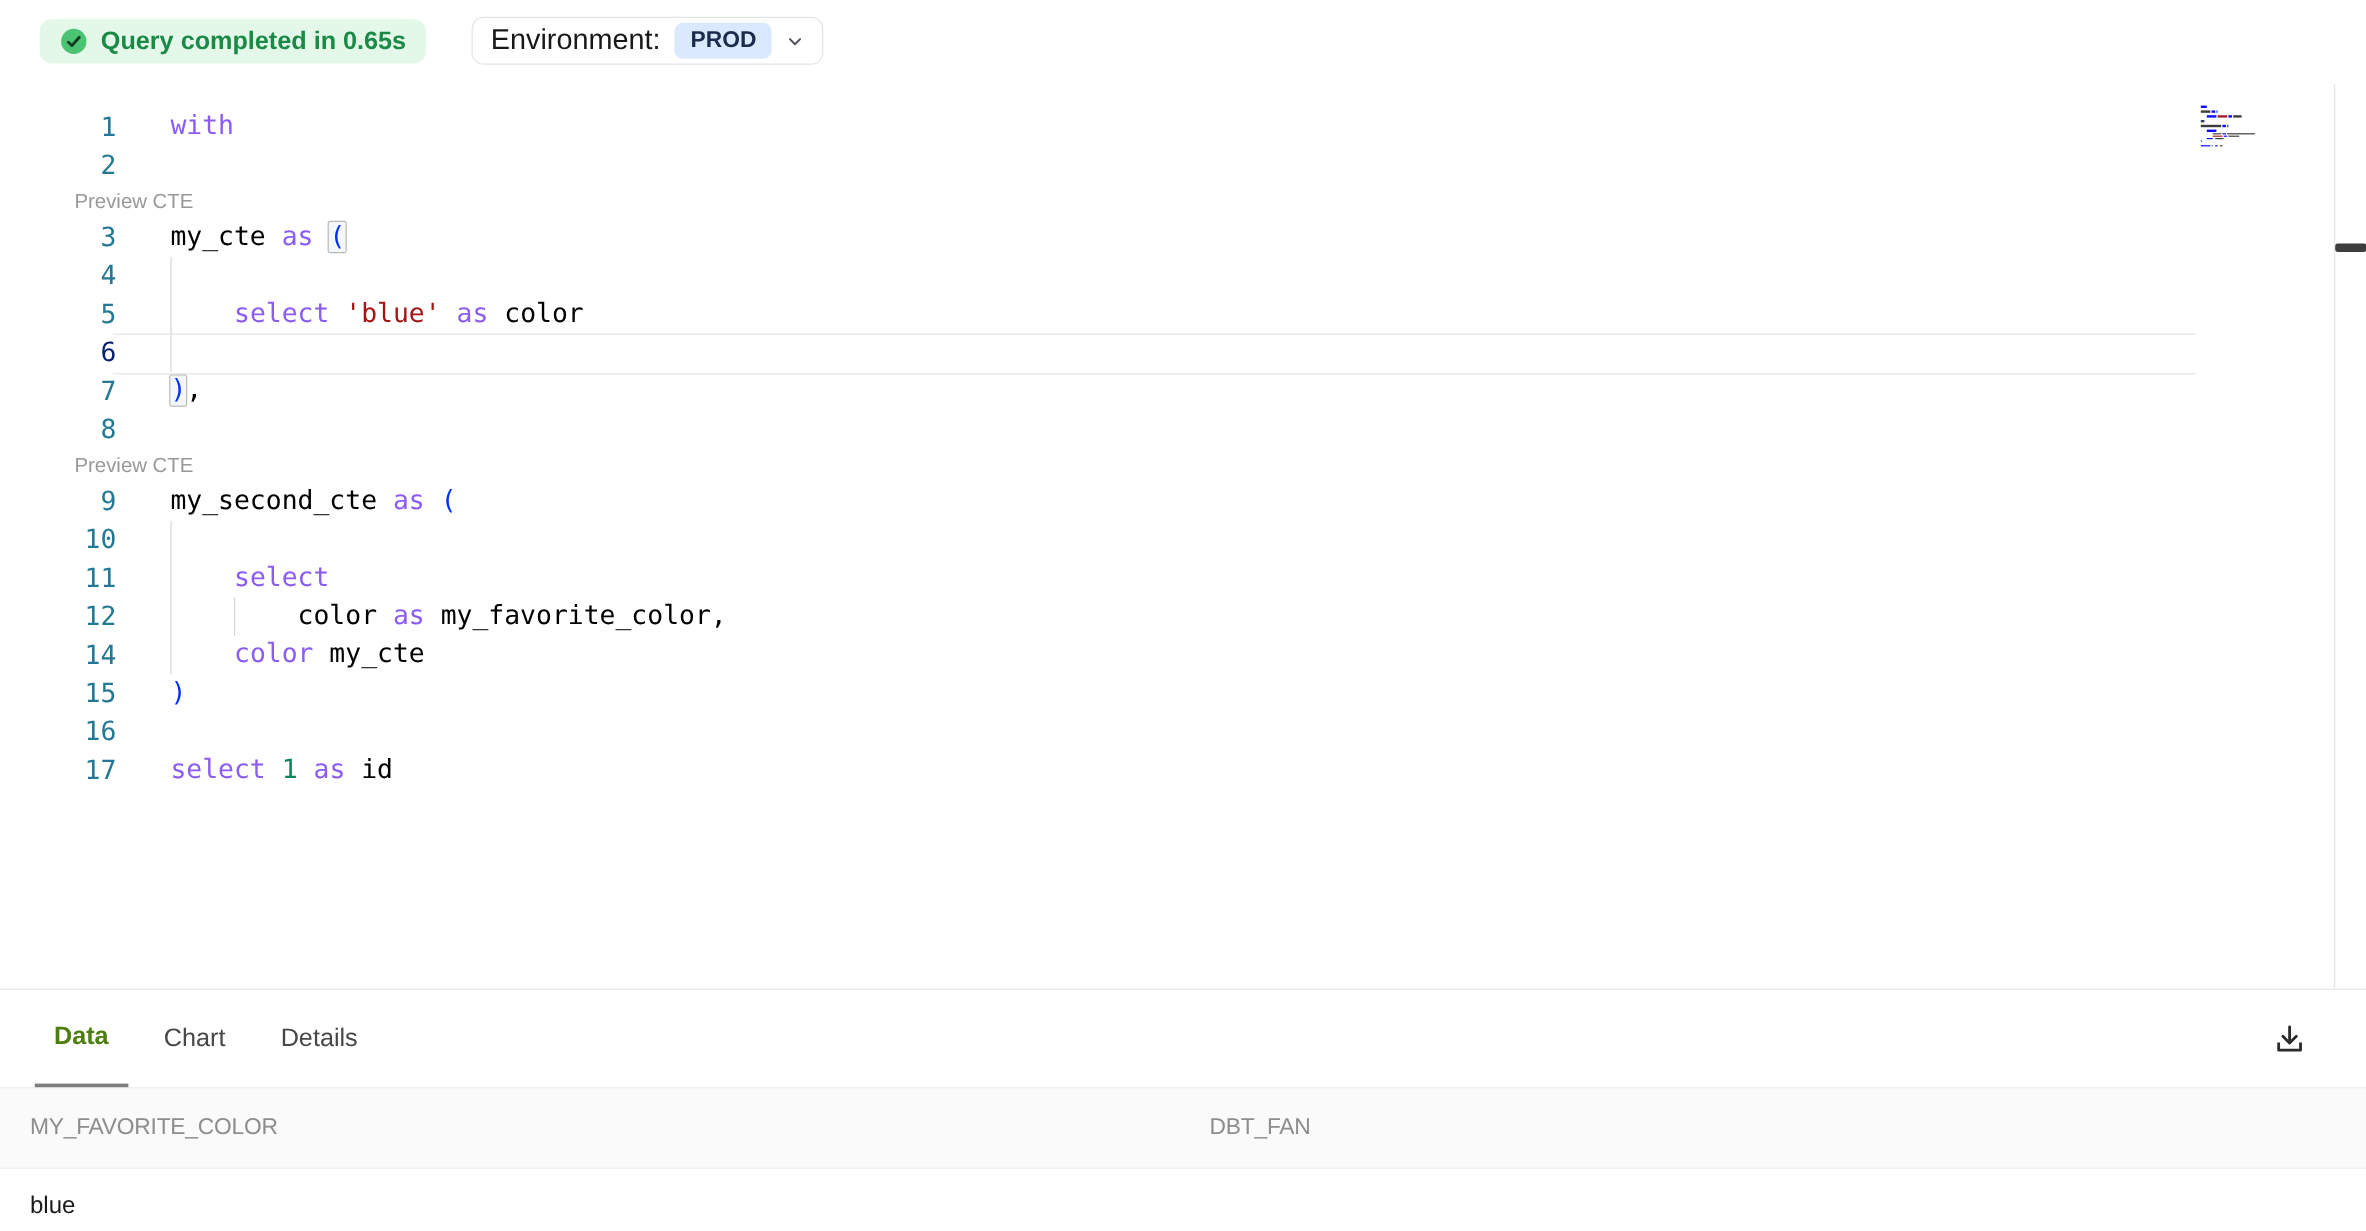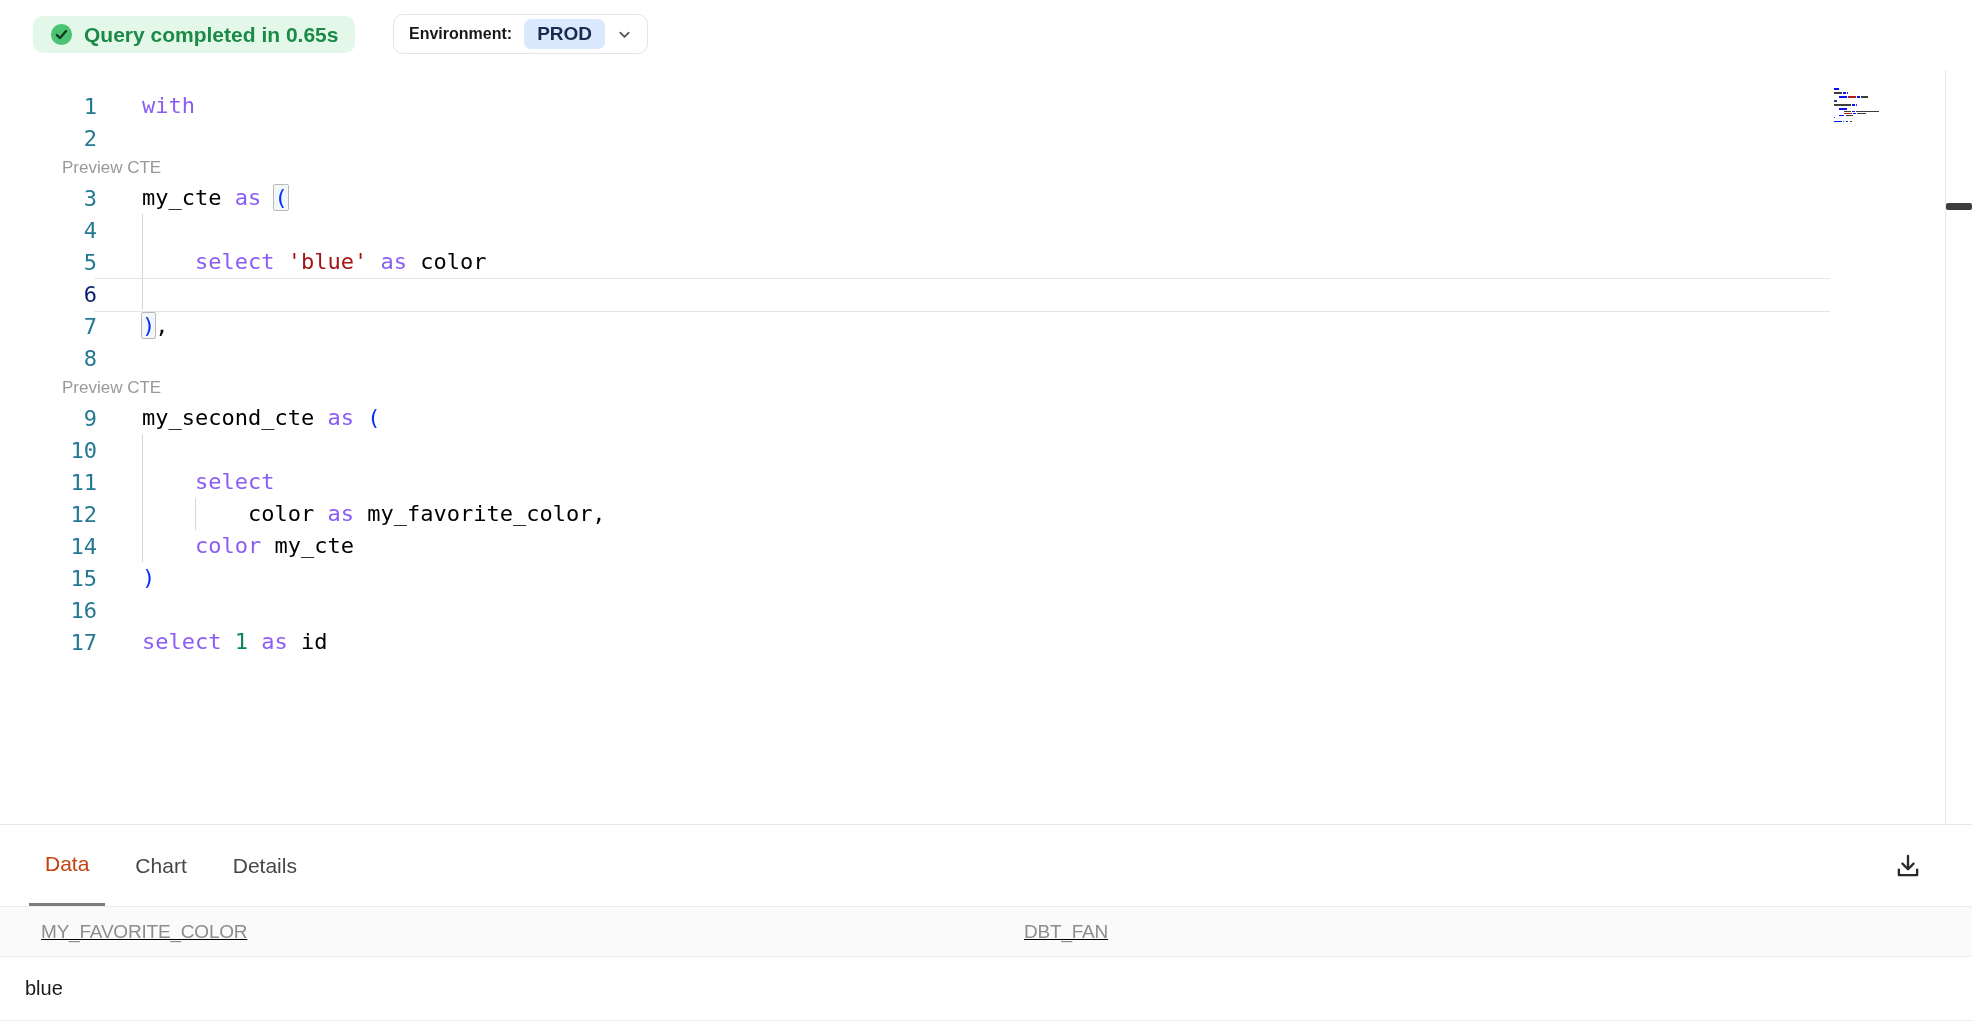--- a/index.html
+++ b/index.html
@@ -6,21 +6,21 @@
   html,body { width:1972px; height:1026px; background:#fff; font-family:"Liberation Sans", sans-serif; }
   .app { position:relative; width:1972px; height:1026px; overflow:hidden; background:#fff; }
 
   
   .topbar { position:absolute; top:0; left:0; width:100%; height:70px; background:#fff; }
   .status-badge { position:absolute; left:33px; top:16px; height:37px; display:inline-flex; align-items:center;
     gap:11px; padding:0 17px; border-radius:10px; background:#e4f8e9; color:#1b8a47;
     font-size:21px; font-weight:700; }
   .env-select { position:absolute; left:393px; top:14px; height:40px; display:inline-flex; align-items:center;
     gap:12px; padding:0 15px; border:1px solid #e4e4e7; border-radius:10px; background:#fff; cursor:pointer; }
-  .env-label { font-size:16px; font-weight:700; color:#18181b; }
+  .env-label { font-size:24px; font-weight:400; color:#18181b; }
   .env-pill { background:#dbe9fe; color:#1b2b4d; font-weight:700; font-size:19px; padding:4px 13px; border-radius:7px; }
 
   
   .editor { position:absolute; top:70px; left:0; width:1945px; height:754px; background:#fff; padding-top:20px; }
   .lines { width:1830px; font-family:"DejaVu Sans Mono", monospace; }
   .line { position:relative; display:flex; align-items:center; height:32px; }
   .num { flex:none; width:97px; text-align:right; font-size:22px; color:#237893; }
   .line.current .num { color:#0b216f; }
   .line.current::after { content:""; position:absolute; left:94px; right:0; top:0; height:100%;
     border-top:1px solid #e4e4e4; border-bottom:1px solid #e4e4e4; pointer-events:none; }
@@ -45,26 +45,26 @@
 
   
   .right-strip { position:absolute; top:70px; right:0; width:27px; height:754px; background:#fff; border-left:1px solid #e5e5e5; }
   .resize-handle { position:absolute; top:133px; left:0; width:26px; height:7px; background:#3d3d3d; border-radius:2px; cursor:col-resize; }
 
   
   .panel { position:absolute; top:824px; left:0; width:100%; height:202px; background:#fff; border-top:1px solid #e7e7e7; }
   .tabs { position:relative; height:81px; display:flex; align-items:stretch; padding-left:29px; }
   .tab { display:flex; align-items:center; padding:0 16px; margin-right:14px; font-size:21px; color:#474747;
     background:none; border:none; cursor:pointer; font-family:"Liberation Sans", sans-serif; }
-  .tab.active { color:#c2410c; font-weight:400; border-bottom:3px solid #7d7d7d; }
+  .tab.active { color:#4d7c0f; font-weight:700; border-bottom:3px solid #7d7d7d; }
   .download-btn { position:absolute; right:46px; top:0; height:81px; width:36px; display:flex; align-items:center;
     justify-content:center; background:none; border:none; cursor:pointer; }
 
-  .thead { height:51px; background:#fafafa; border-top:1px solid #ececec; border-bottom:1px solid #ececec;
-    display:grid; grid-template-columns:983px 1fr; align-items:center; padding-left:41px;text-decoration:underline; }
+  .thead { height:68px; background:#fafafa; border-top:1px solid #ececec; border-bottom:1px solid #ececec;
+    display:grid; grid-template-columns:983px 1fr; align-items:center; padding-left:25px; }
   .th { font-size:19px; color:#8d8d8d; letter-spacing:-0.2px; font-weight:400; }
   .trow { height:64px; display:grid; grid-template-columns:983px 1fr; align-items:center; padding-left:25px;
     border-bottom:1px solid #ececec; background:#fff; }
   .td { font-size:20px; color:#1a1a1a; }
 </style>
 </head>
 <body>
 
 <div class="app">
 

